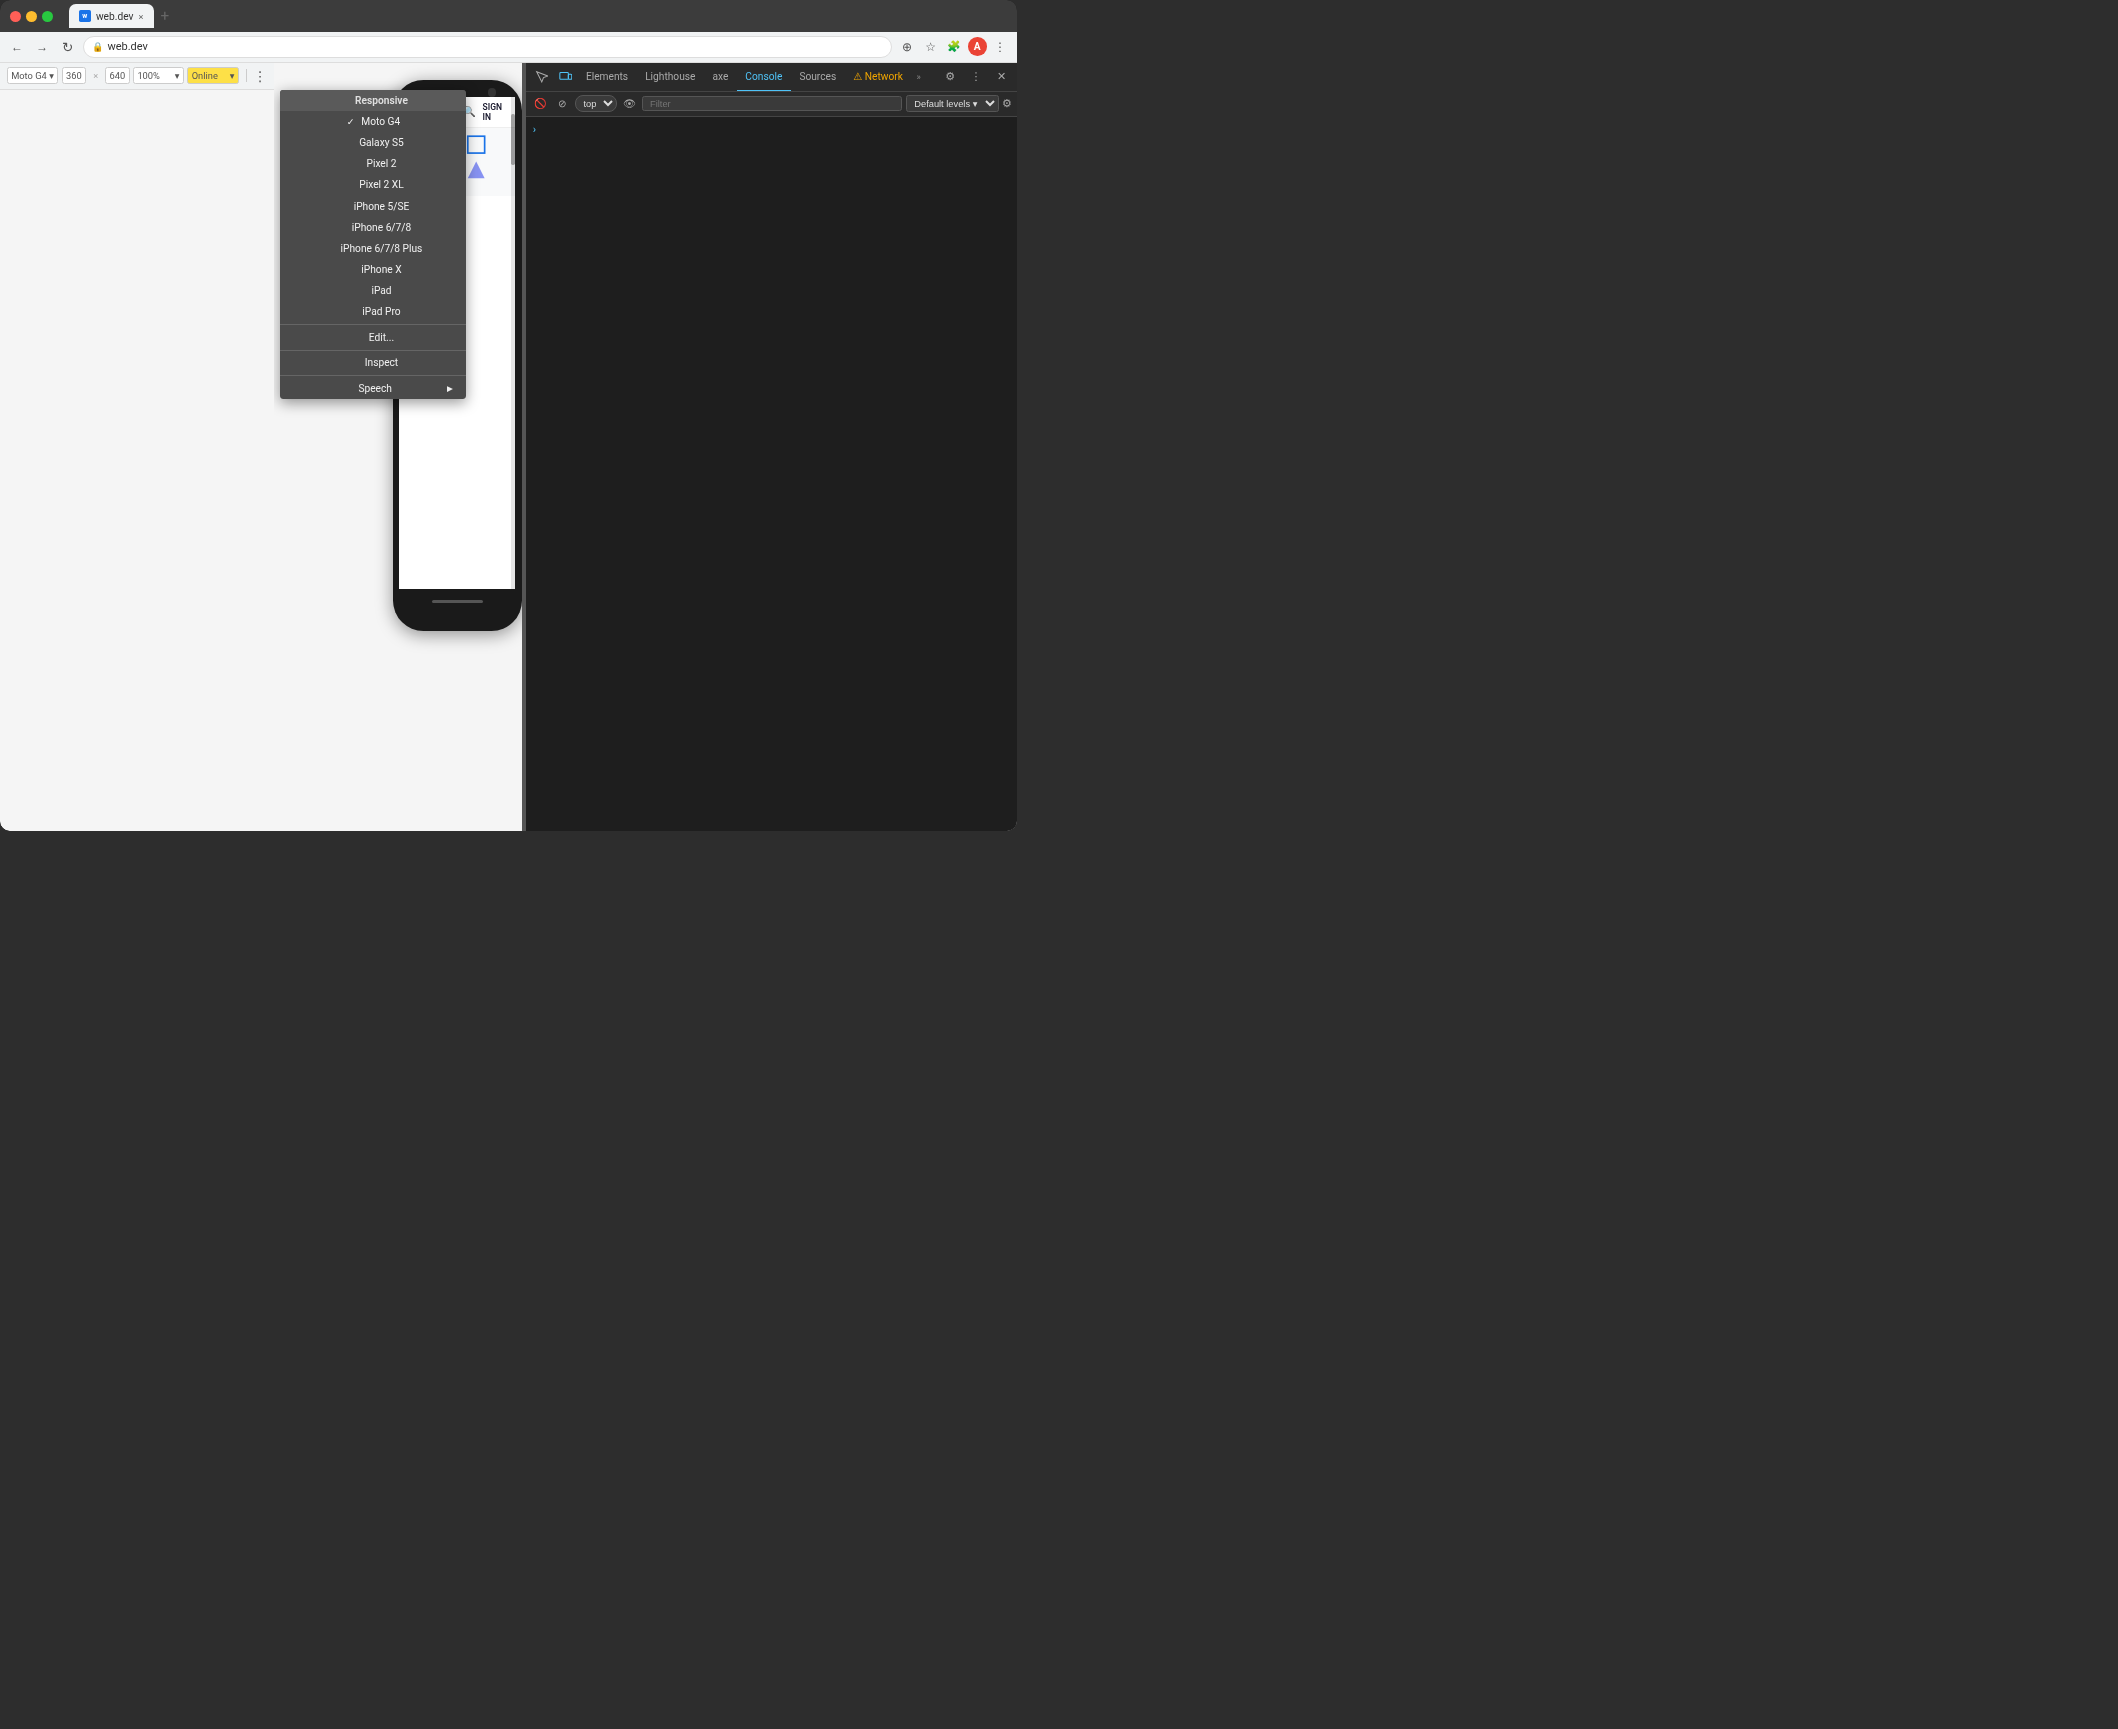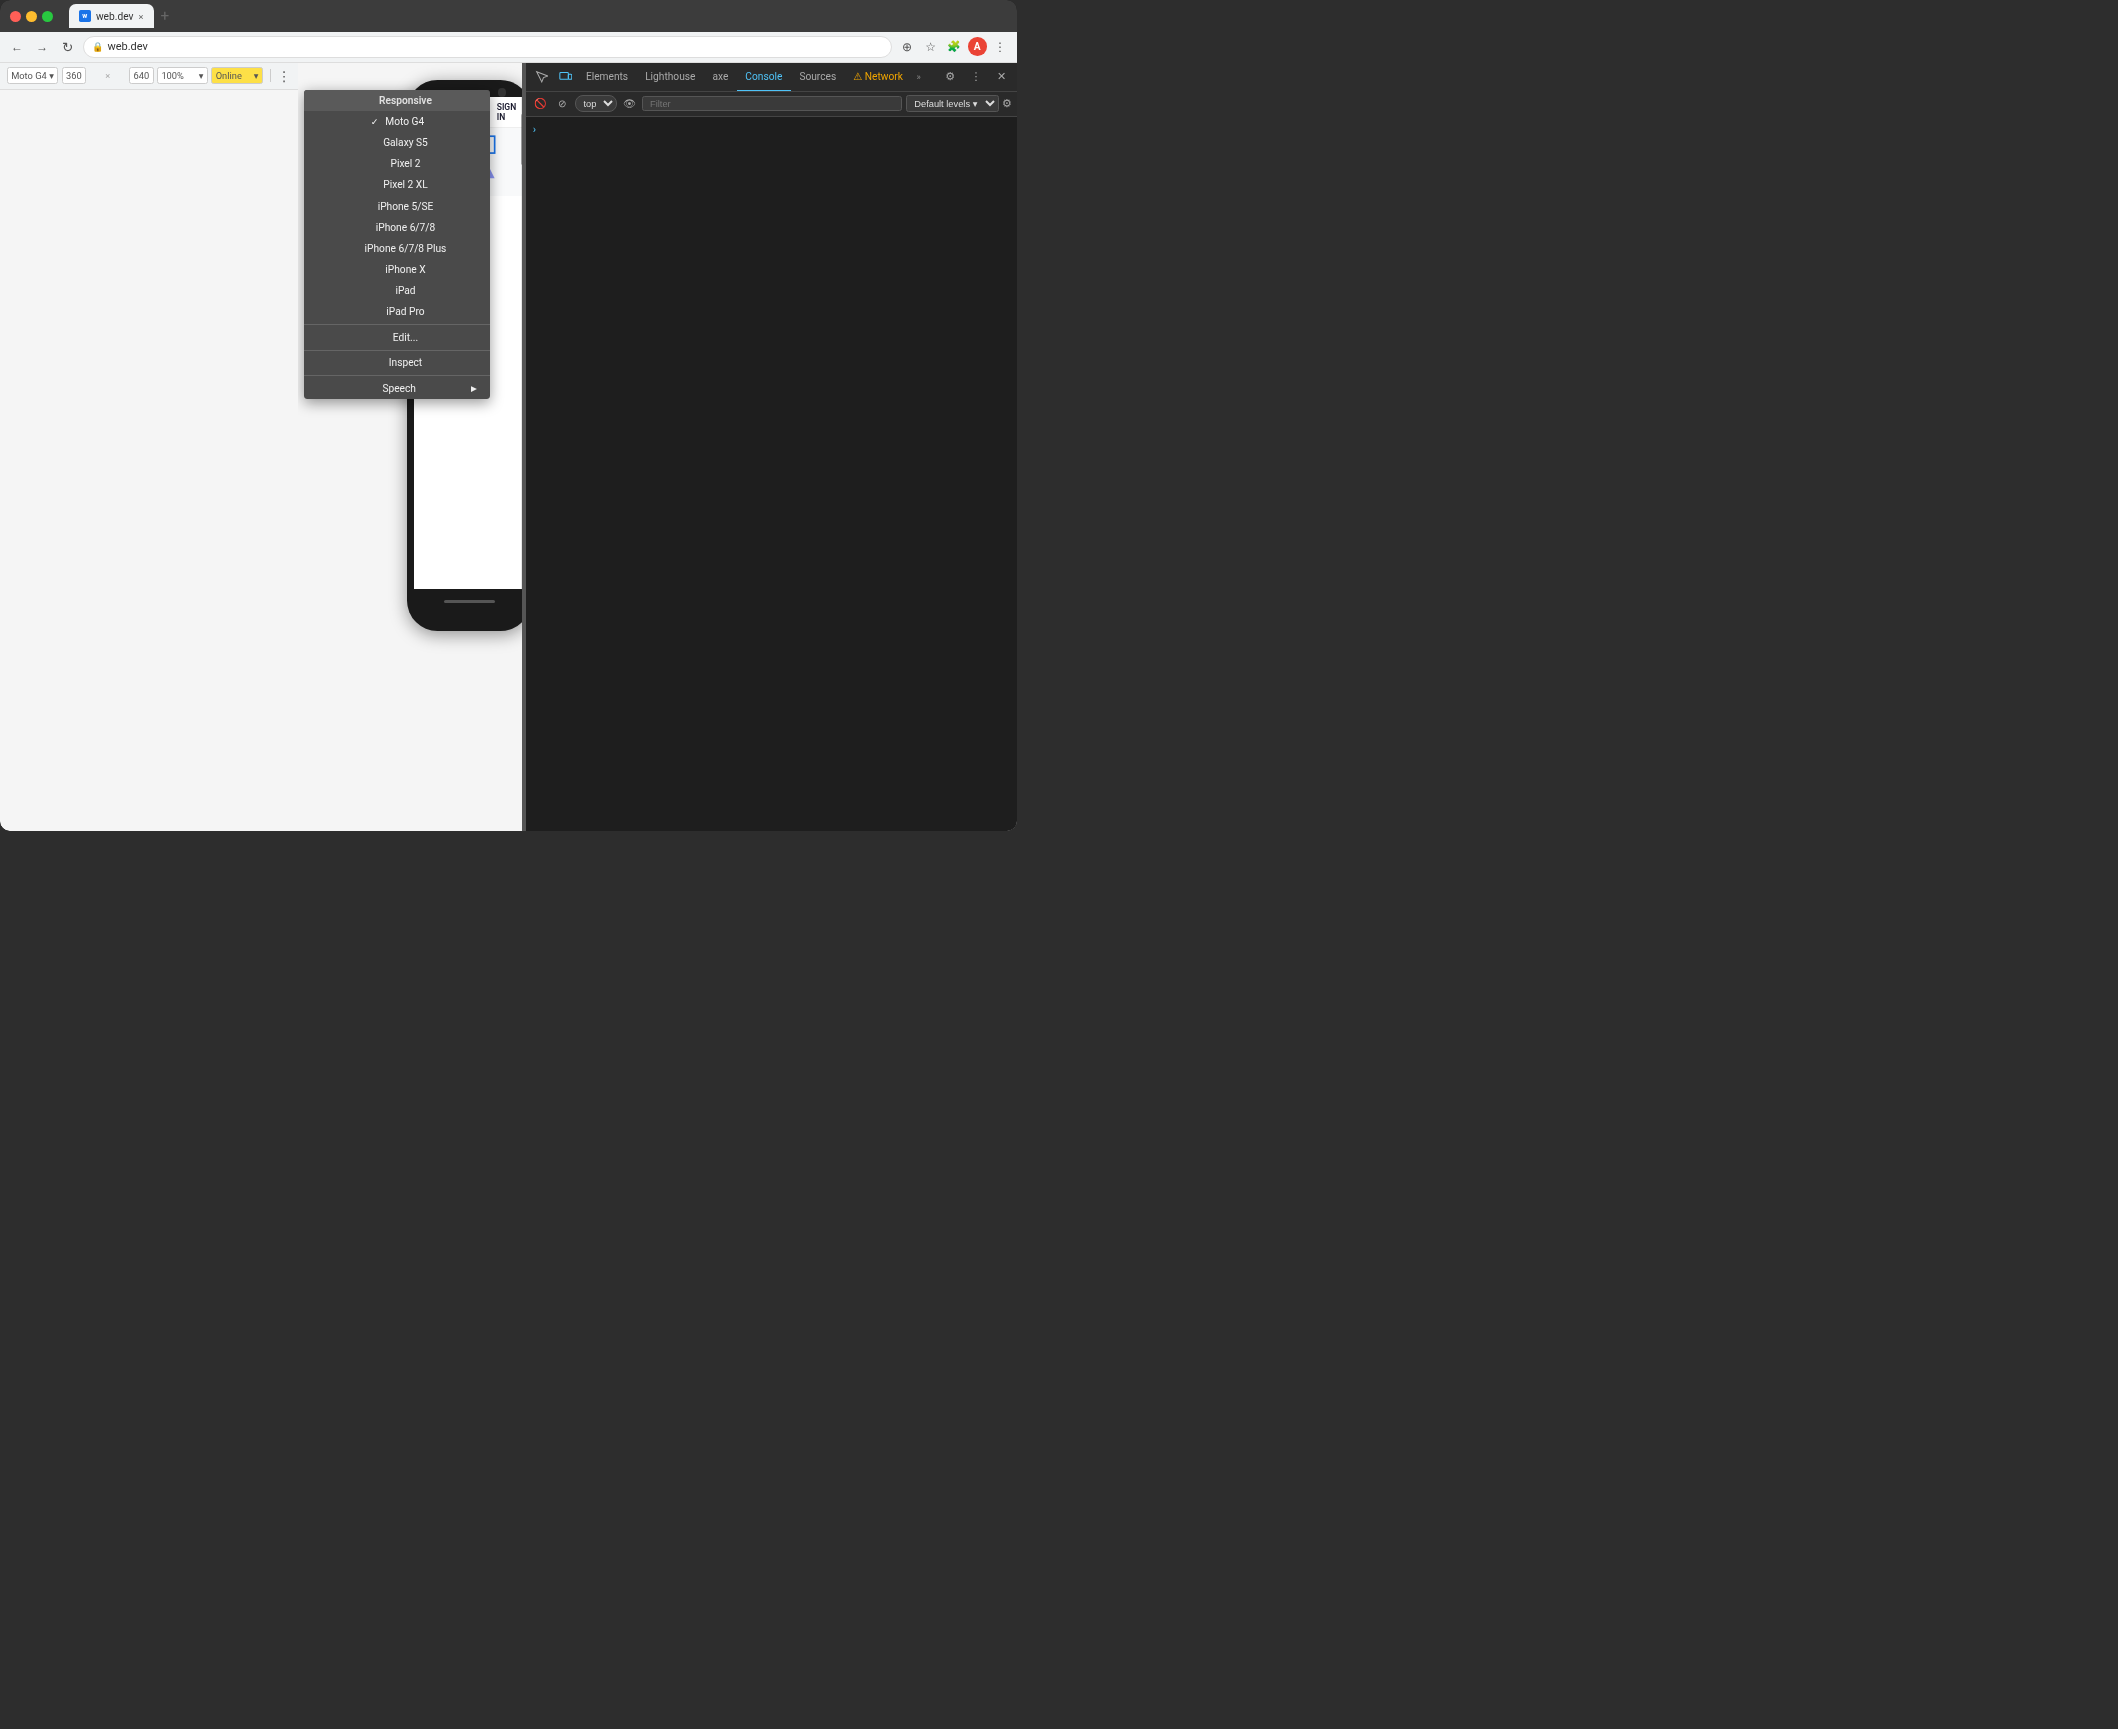--- a/index.html
+++ b/index.html
@@ -166,21 +166,21 @@
       padding: 1.7px 3.4px;
       font-size: 9.3px;
       cursor: pointer;
       display: flex;
       align-items: center;
       gap: 2.5px;
     }
     .dt-dims {
       display: flex;
       align-items: center;
-      gap: 19px;
+      gap: 7px;
       font-size: 9.3px;
     }
     .dt-sep { color: #aaa; }
     .dt-zoom {
       background: white;
       border: 0.8px solid #ccc;
       border-radius: 2.5px;
       padding: 1.7px 3.4px;
       font-size: 9.3px;
       cursor: pointer;

